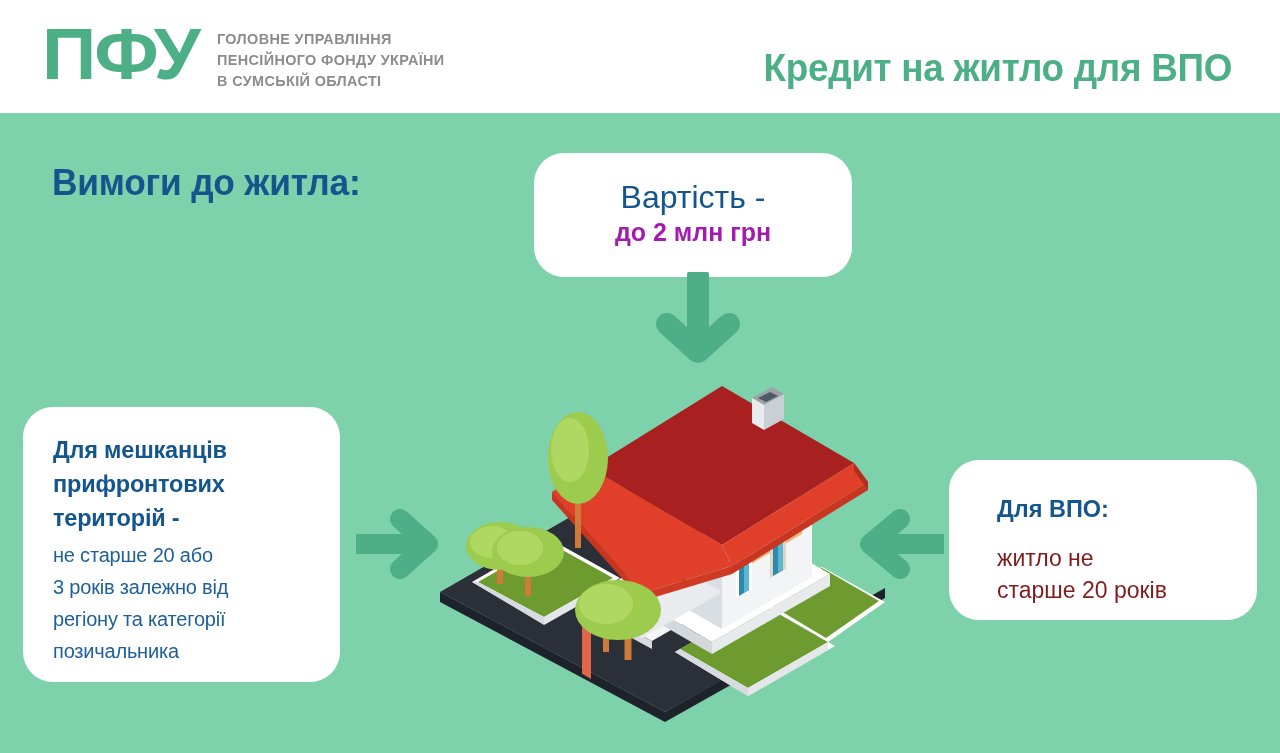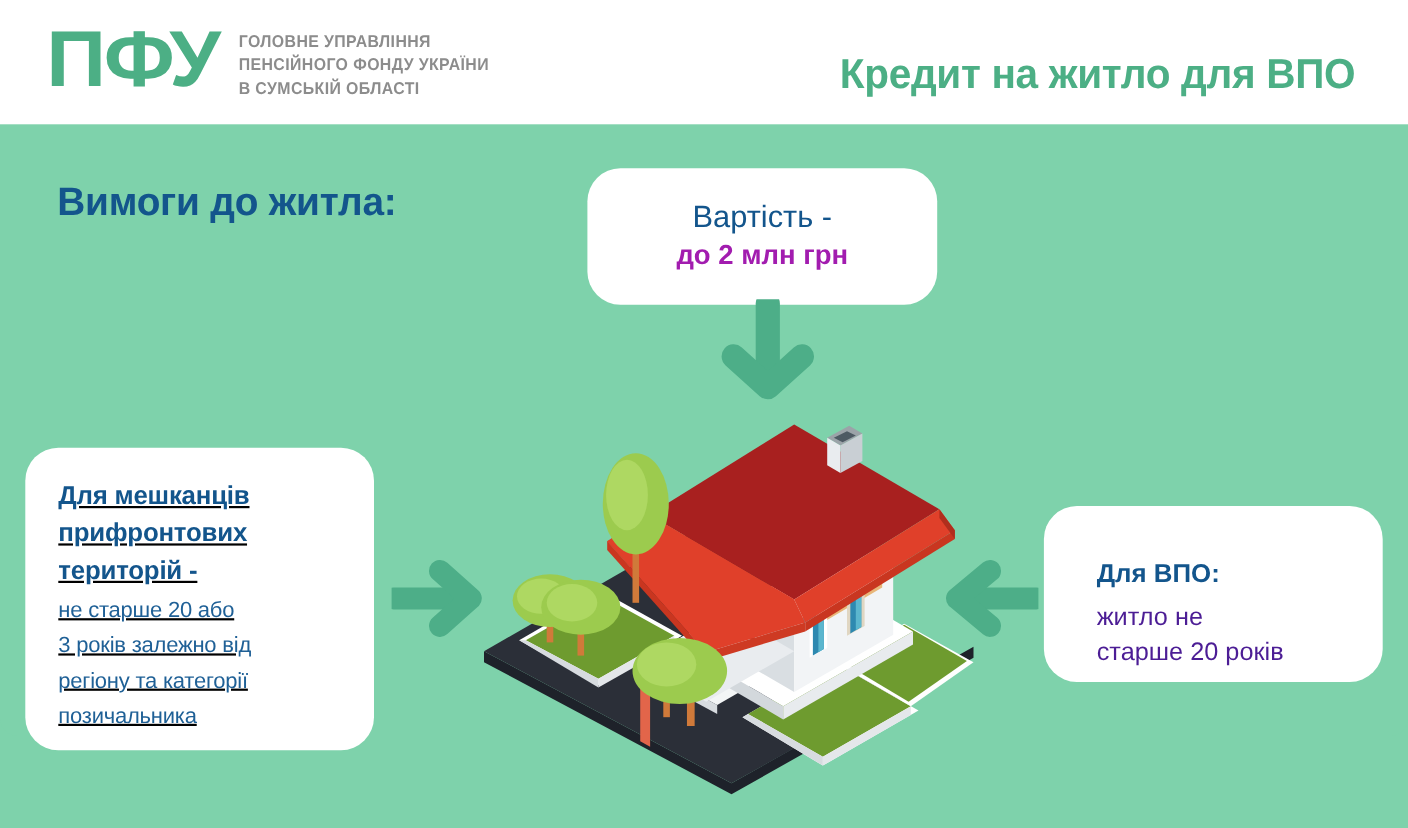--- a/index.html
+++ b/index.html
@@ -107,40 +107,39 @@
     top: 153px;
     width: 318px;
     height: 124px;
     display: flex;
     flex-direction: column;
     align-items: center;
     justify-content: center;
   }
 
   .card-top .line-reg {
-    font-size: 28px;
+    font-size: 32px;
     line-height: 32px;
     color: #13558C;
     font-weight: normal;
   }
   .card-top .line-bold {
     font-size: 25px;
     line-height: 34px;
     color: #a21caf;
     font-weight: bold;
     margin-top: 2px;
   }
 
   .card-left {
     left: 23px;
     top: 407px;
     width: 317px;
     height: 275px;
     padding: 26px 30px 22px 30px;
-    text-decoration: underline;
   }
 
   .card-left .hdr {
     font-weight: bold;
     font-size: 23.5px;
     line-height: 34px;
     color: #13558C;
     letter-spacing: -0.2px;
   }
   .card-left .body {
@@ -150,35 +149,35 @@
     color: #1F6096;
     margin-top: 4px;
     letter-spacing: -0.2px;
   }
 
   .card-right {
     left: 949px;
     top: 460px;
     width: 308px;
     height: 160px;
-    padding: 44px 0 0 48px;
+    padding: 32px 0 0 48px;
   }
 
   .card-right .hdr {
     font-weight: bold;
     font-size: 23.5px;
     line-height: 34px;
     color: #13558C;
   }
   .card-right .body {
     font-weight: normal;
     font-size: 23px;
     line-height: 32px;
-    color: #4c1d95;
-    margin-top: 6px;
+    color: #7f1d1d;
+    margin-top: 16px;
   }
 
   
   .arrow { position: absolute; }
 
   .arrow-down { left: 655px; top: 272px; }
   .arrow-right { left: 356px; top: 508px; }
   .arrow-left { left: 856px; top: 508px; }
 
   

